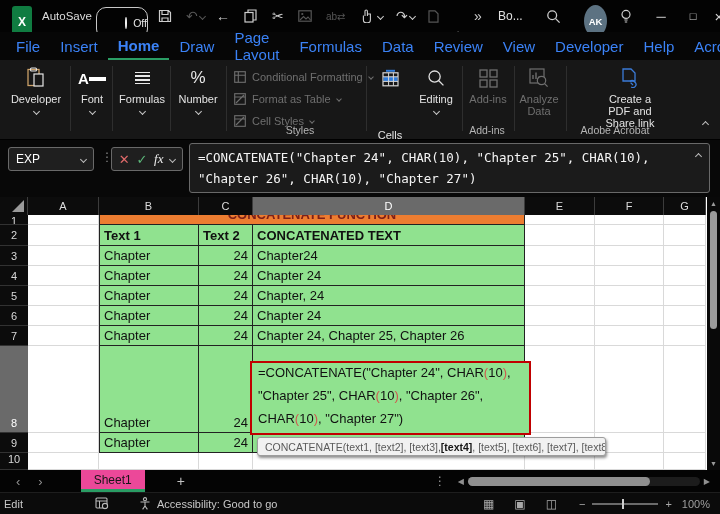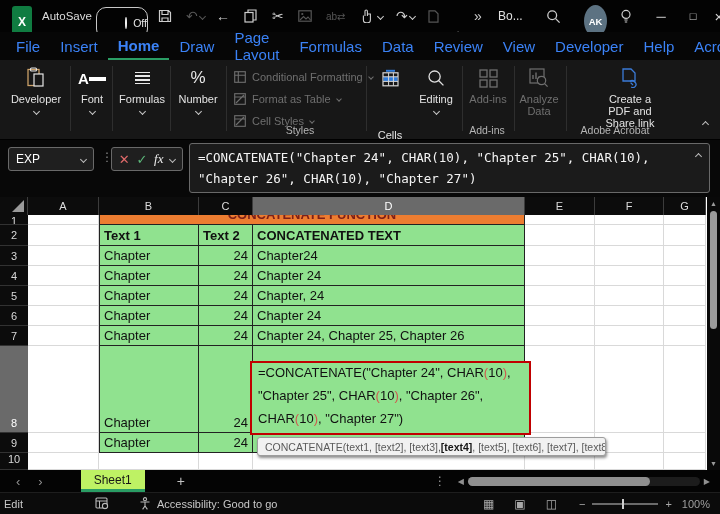--- a/index.html
+++ b/index.html
@@ -79,21 +79,21 @@
   #tooltip { position:absolute; left:257px; top:240px; width:349px; height:19px; background:#f1f1f1; border:1px solid #9d9d9d; border-radius:3px; box-shadow:1px 2px 3px rgba(0,0,0,.45); font-size:10.5px; color:#5a5a5a; display:flex; align-items:center; padding:0 7px; white-space:nowrap; overflow:hidden; }
   #tooltip b { color:#161616; }
   #vscroll { position:absolute; right:0; top:0; width:13px; height:273px; background:#090909; }
   #vscroll .arr { width:13px; height:13px; display:flex; align-items:center; justify-content:center; color:#9a9a9a; font-size:7px; }
   #vscroll .thumb { position:absolute; left:3px; top:14px; width:7px; height:118px; background:#9a9a9a; border-radius:4px; }
   #vscroll .arr.dn { position:absolute; bottom:0; }
 
   
   #sheetbar { top:470px; left:0; width:720px; height:22px; background:#040404; display:flex; align-items:center; color:#b9b9b9; font-size:12px; }
   .sb-nav { margin-left:16px; color:#8f8f8f; font-size:13px; }
-  #sheet-tab { margin-left:38px; height:22px; background:#bef264; color:#161616; padding:0 13px; display:flex; align-items:center; border-bottom:3px solid #2a9d64; font-size:12px; }
+  #sheet-tab { margin-left:38px; height:22px; background:#ec4899; color:#161616; padding:0 13px; display:flex; align-items:center; border-bottom:3px solid #2a9d64; font-size:12px; }
   #add-sheet { margin-left:32px; color:#c2c2c2; font-size:14px; }
   #sb-dots { margin-left:auto; color:#9a9a9a; }
   .hs-arr { color:#8f8f8f; font-size:8px; margin:0 4px; }
   #hscroll { width:232px; height:9px; background:#1c1c1c; border-radius:5px; position:relative; }
   #hscroll .thumb { position:absolute; left:0; top:0; width:182px; height:9px; background:#8f8f8f; border-radius:5px; }
 
   
   #statusbar { top:492px; left:0; width:720px; height:22px; background:#0b0b0b; border-top:1px solid #1e1e1e; display:flex; align-items:center; font-size:11px; color:#c9c9c9; }
   #mode { margin-left:4px; }
   .st-ic { margin-left:0; display:flex; align-items:center; }

